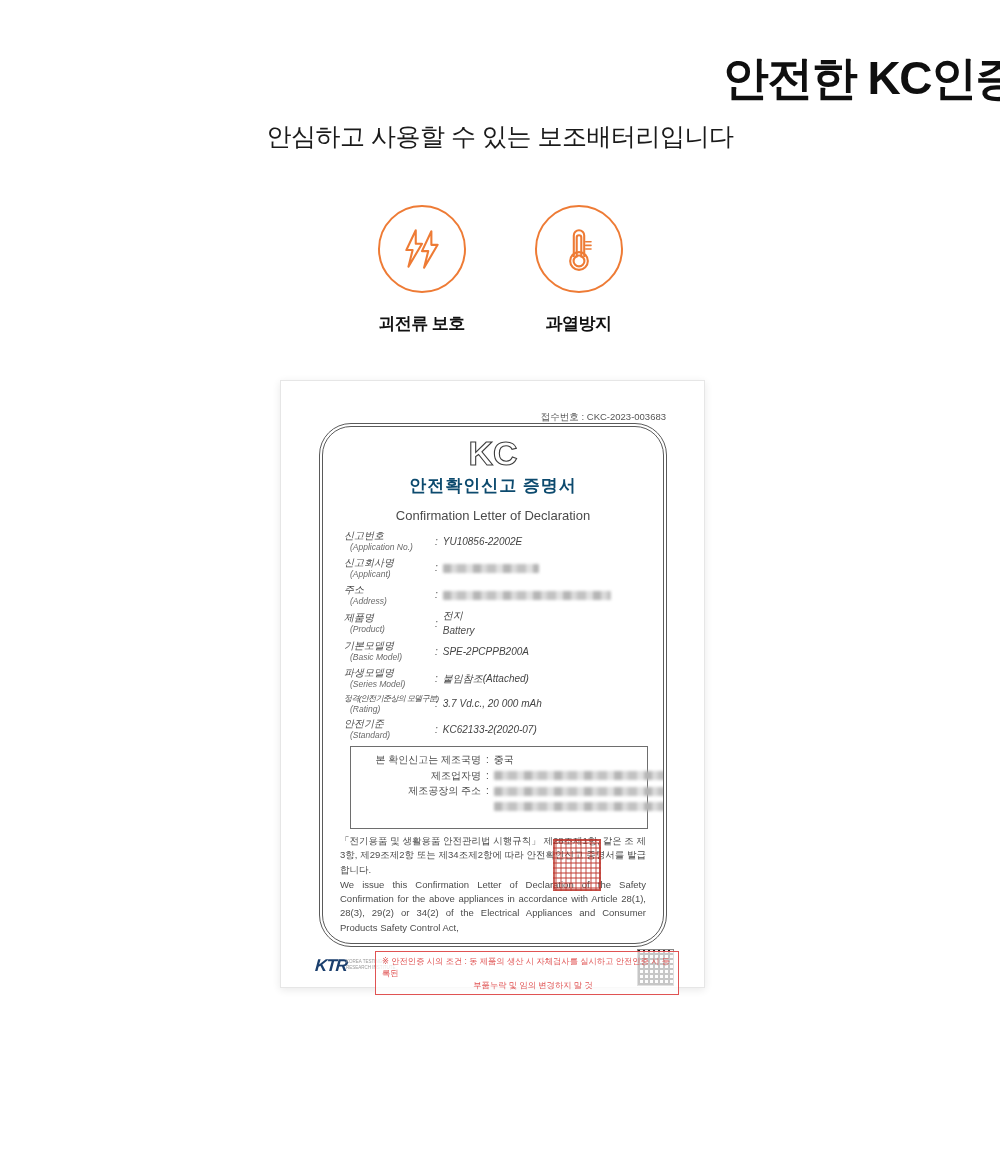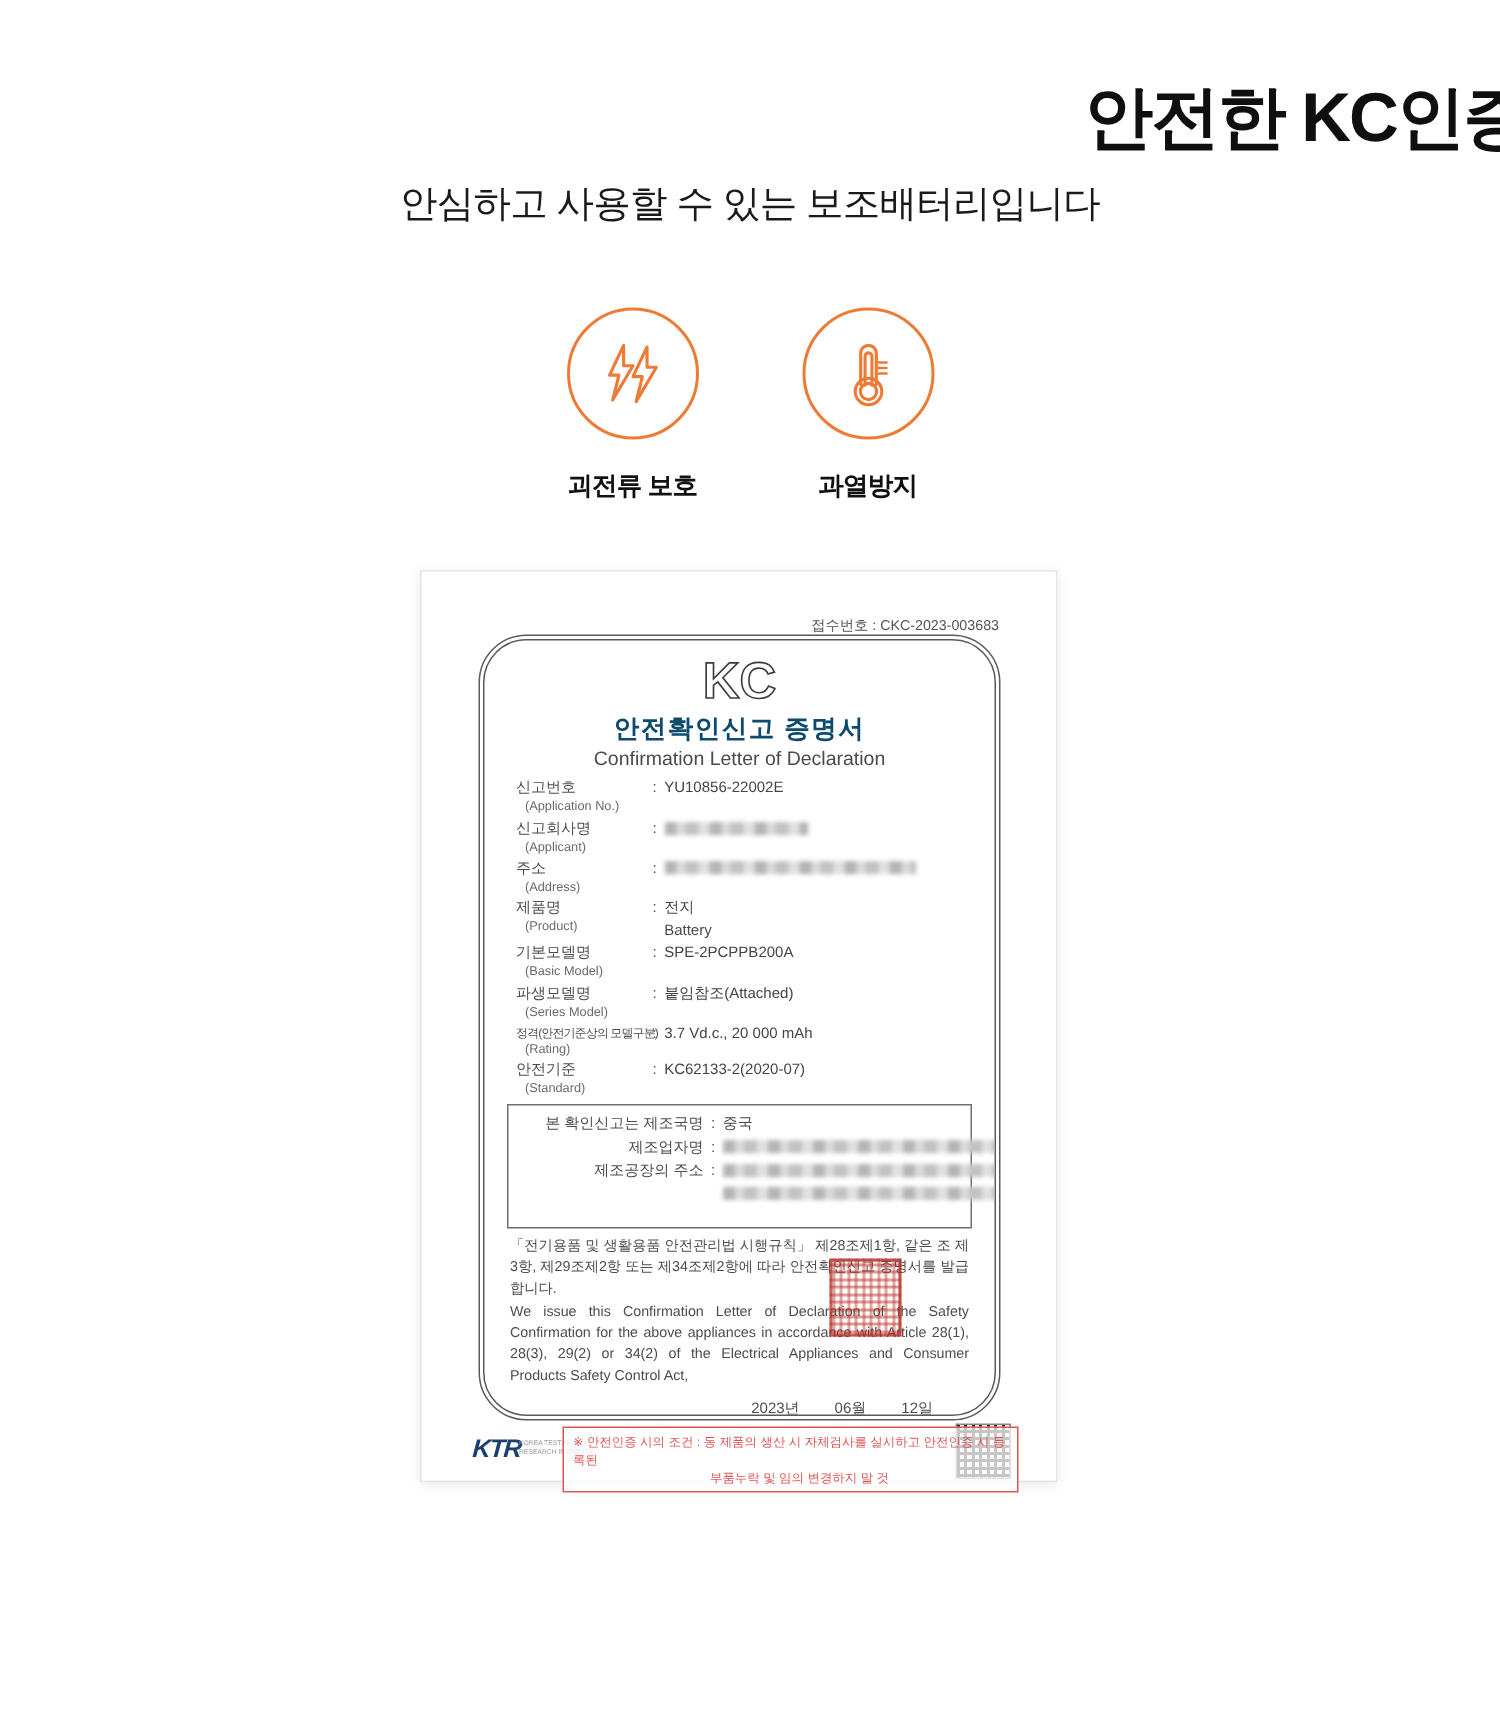--- a/index.html
+++ b/index.html
@@ -25,35 +25,35 @@
         border:1px solid #e6e6e6;box-shadow:0 2px 8px rgba(0,0,0,.09);box-sizing:border-box;
         color:#4c4c4c;}
   .receipt{position:absolute;top:30px;right:38px;font-size:9.5px;color:#555;letter-spacing:0;}
   .frame{position:absolute;left:38px;right:37px;top:42px;bottom:40px;
          border:4px double #5a5a5a;border-radius:32px;box-sizing:border-box;
          padding:5px 15px 6px;overflow:hidden;}
 
   .kcmark{text-align:center;height:42px;}
   .kcmark svg text{font-family:"Liberation Sans",sans-serif;font-weight:bold;}
   .ctitle{text-align:center;font-size:17px;font-weight:700;color:#0c4a6e;letter-spacing:1px;}
-  .ctitle-en{text-align:center;font-size:13px;color:#4a4a4a;margin-top:1px;margin-bottom:7px;}
-
-  .crow{display:flex;align-items:flex-start;margin:0 0 4px 6px;font-size:10px;line-height:1.15;}
+  .ctitle-en{text-align:center;font-size:13px;color:#4a4a4a;margin-top:11px;margin-bottom:7px;}
+
+  .crow{display:flex;align-items:center;margin:0 0 4px 6px;font-size:10px;line-height:1.15;font-style:italic;}
   .clabel{width:86px;flex:0 0 86px;}
   .clabel .ko{display:block;text-align:justify;text-align-last:justify;color:#4c4c4c;}
   .clabel .ko.condensed{font-size:8px;text-align-last:auto;letter-spacing:-0.6px;white-space:nowrap;}
   .clabel .en{display:block;font-size:8.5px;color:#6a6a6a;margin-top:1.5px;padding-left:6px;text-align:left;text-align-last:left;}
   .colon{margin:0 5px;color:#4c4c4c;}
   .cval{color:#444;}
   .cval .sub{display:block;margin-top:3px;color:#4c4c4c;}
   .redact{display:inline-block;height:9px;border-radius:1px;vertical-align:middle;
           background:linear-gradient(90deg,#b5b5b5 0 8px,#dadada 8px 14px,#c2c2c2 14px 23px,#e0e0e0 23px 30px);
           background-size:30px 100%;filter:blur(1.5px);}
 
-  .mbox{border:1px solid #6e6e6e;margin:5px 0 5px 0;padding:5px 8px 14px;font-size:10px;line-height:1.55;}
+  .mbox{border:1px solid #6e6e6e;margin:5px 0 5px 12px;padding:5px 8px 14px;font-size:10px;line-height:1.55;}
   .mrow{display:flex;}
   .mrow .ml{width:122px;flex:0 0 122px;text-align:right;color:#4c4c4c;}
   .mrow .mc{margin:0 5px;}
   .mrow .mv{color:#444;}
 
   .legal{font-size:9.5px;line-height:1.5;color:#4c4c4c;text-align:justify;margin:3px 2px 0;}
   .legal .en{display:block;margin-top:1px;}
 
   .cdate{display:flex;justify-content:flex-end;gap:20px;margin:7px 26px 0 0;font-size:10px;color:#4c4c4c;text-align:center;}
   .cdate b{display:block;font-weight:normal;}

